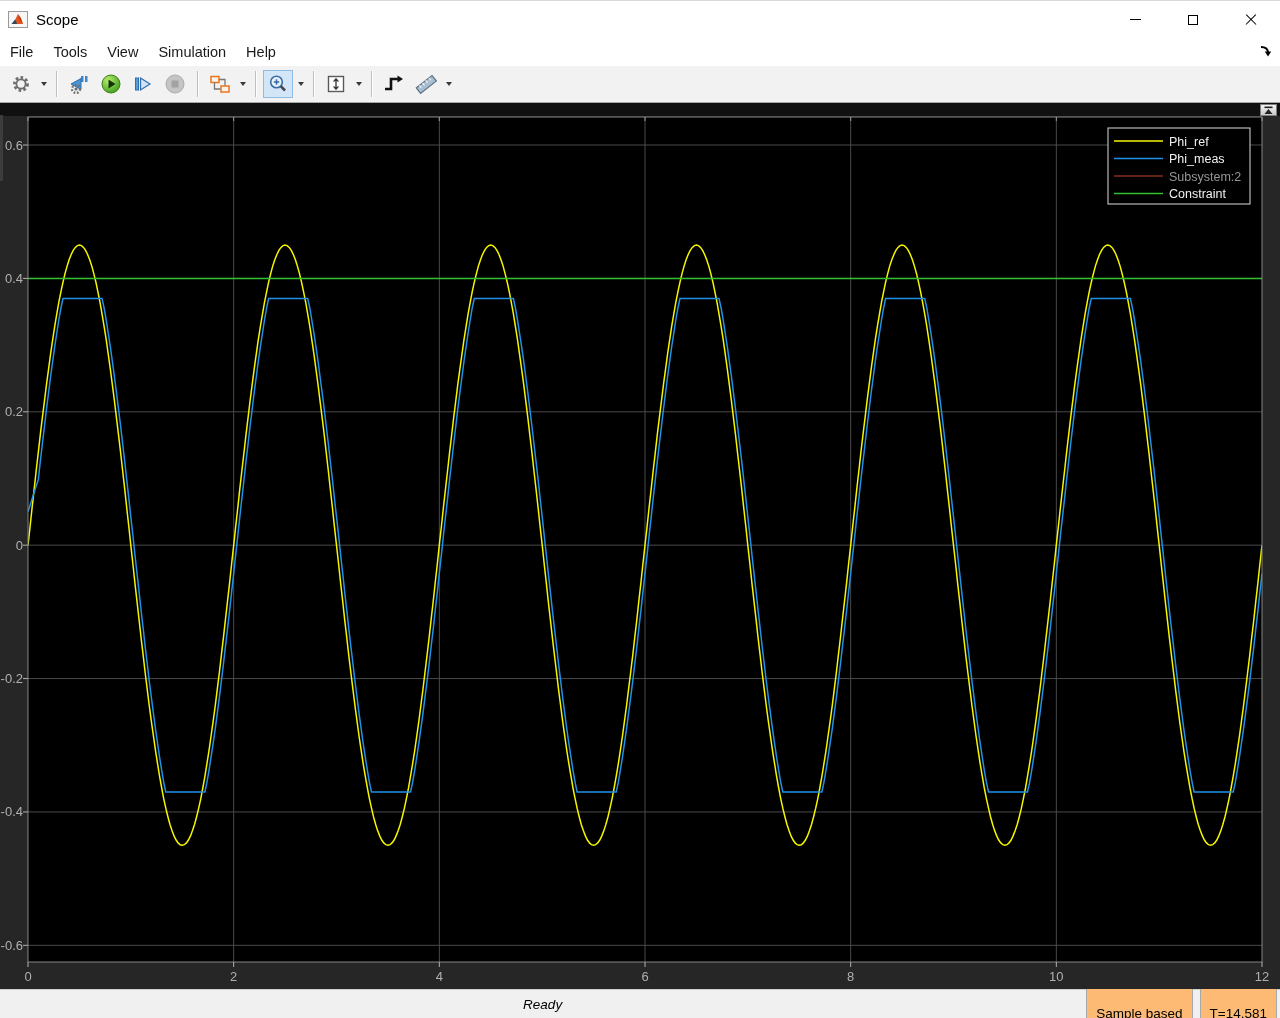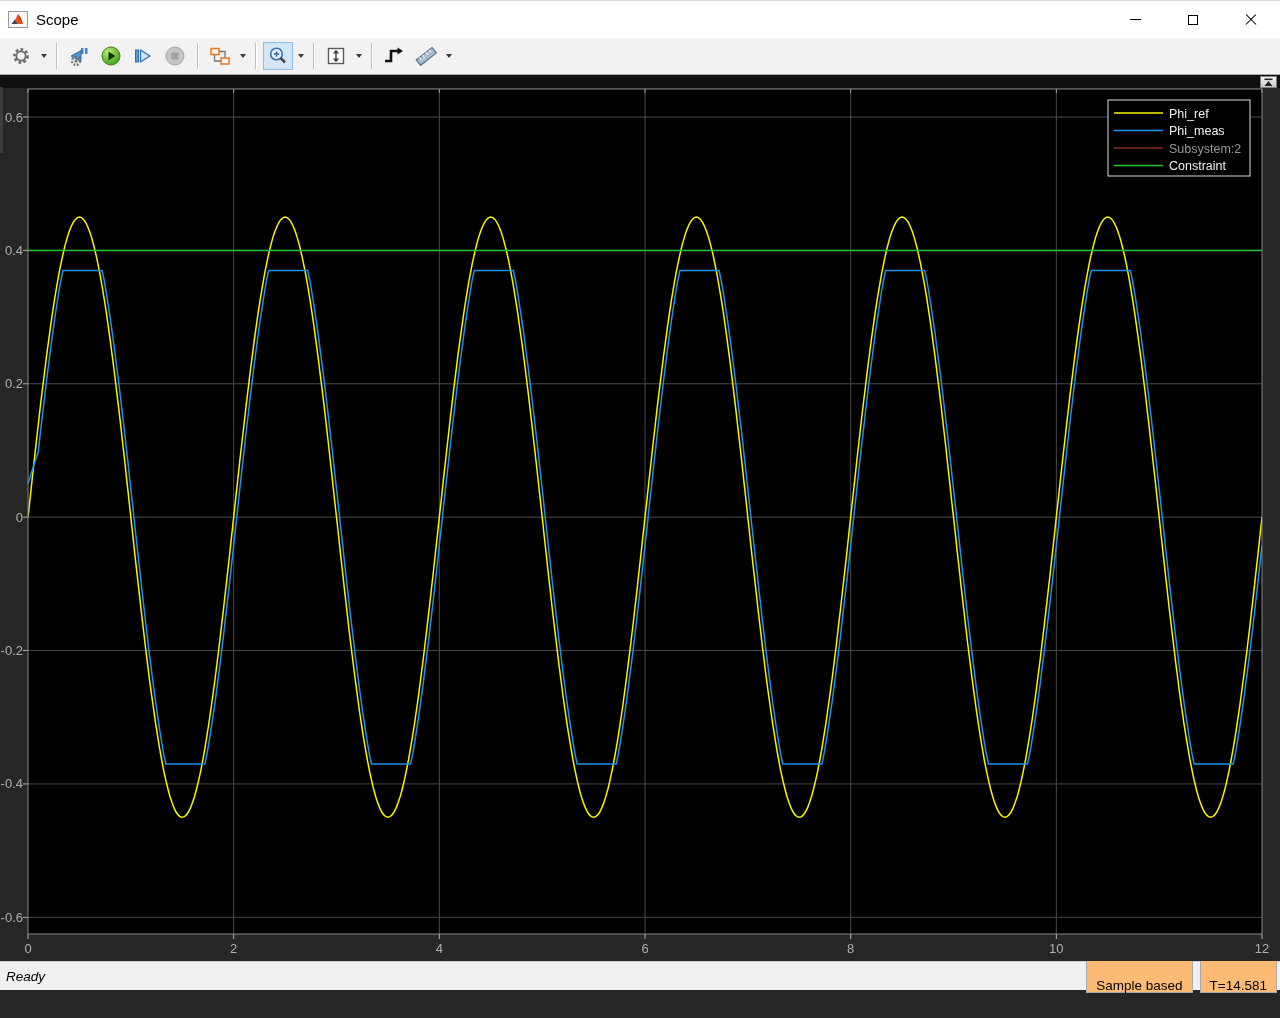--- a/index.html
+++ b/index.html
@@ -1,17 +1,17 @@
 <!DOCTYPE html>
 <html><head>
 <meta charset="utf-8">
 <style>
   * { box-sizing: border-box; margin: 0; padding: 0; }
   html,body { width:1280px; height:1018px; background:#262626; font-family:"Liberation Sans", sans-serif; }
-  .window { width:1280px; height:1018px; display:flex; flex-direction:column; background:#262626; }
+  .window { width:1280px; height:1018px; display:flex; flex-direction:column; background:#262626;text-align:center; }
 
   
   .titlebar { height:38px; background:#ffffff; display:flex; align-items:center; flex:0 0 auto; border-top:1px solid #d9d9d9;}
   .titlebar-left { display:flex; align-items:center; padding-left:8px; flex:1; }
   .app-icon { width:20px; height:17px; display:inline-flex; }
   .title-text { margin-left:8px; font-size:15px; color:#000; }
   .window-controls { display:flex; height:38px; }
   .win-btn { width:58px; height:38px; background:#fff; border:none; display:flex; align-items:center; justify-content:center; cursor:pointer; }
   .glyph-min { width:11px; height:1px; background:#000; }
   .glyph-max { width:10px; height:10px; border:1.2px solid #000; background:transparent; }
@@ -72,20 +72,33 @@
       </button>
       <button class="win-btn" title="Close">
         <span class="glyph-close">
             <i></i>
             <i></i>
           </span>
       </button>
     </div>
   </div>
 
+  <div class="menubar">
+    <span class="menu-item">File</span>
+    <span class="menu-item">Tools</span>
+    <span class="menu-item">View</span>
+    <span class="menu-item">Simulation</span>
+    <span class="menu-item">Help</span>
+    <span class="dock-icon">
+      <svg width="16" height="16" viewBox="0 0 16 16">
+        <path d="M3 4 C8 4 10 6 10 10" stroke="#000" stroke-width="2" fill="none"></path>
+        <path d="M6.8 8.5 L13.2 8.5 L10 13.5 Z" fill="#000"></path>
+      </svg>
+    </span>
+  </div>
 
   <div class="toolbar">
     <button class="tb-btn">
       <svg width="22" height="22" viewBox="0 0 22 22">
         <circle cx="11" cy="11" r="6.5" fill="none" stroke="#6e6e6e" stroke-width="2.8" stroke-dasharray="2.6 2.3"></circle>
         <circle cx="11" cy="11" r="4.6" fill="none" stroke="#6e6e6e" stroke-width="1.8"></circle>
       </svg>
     </button>
     <span class="tb-caret">
         <span class="caret"></span>

